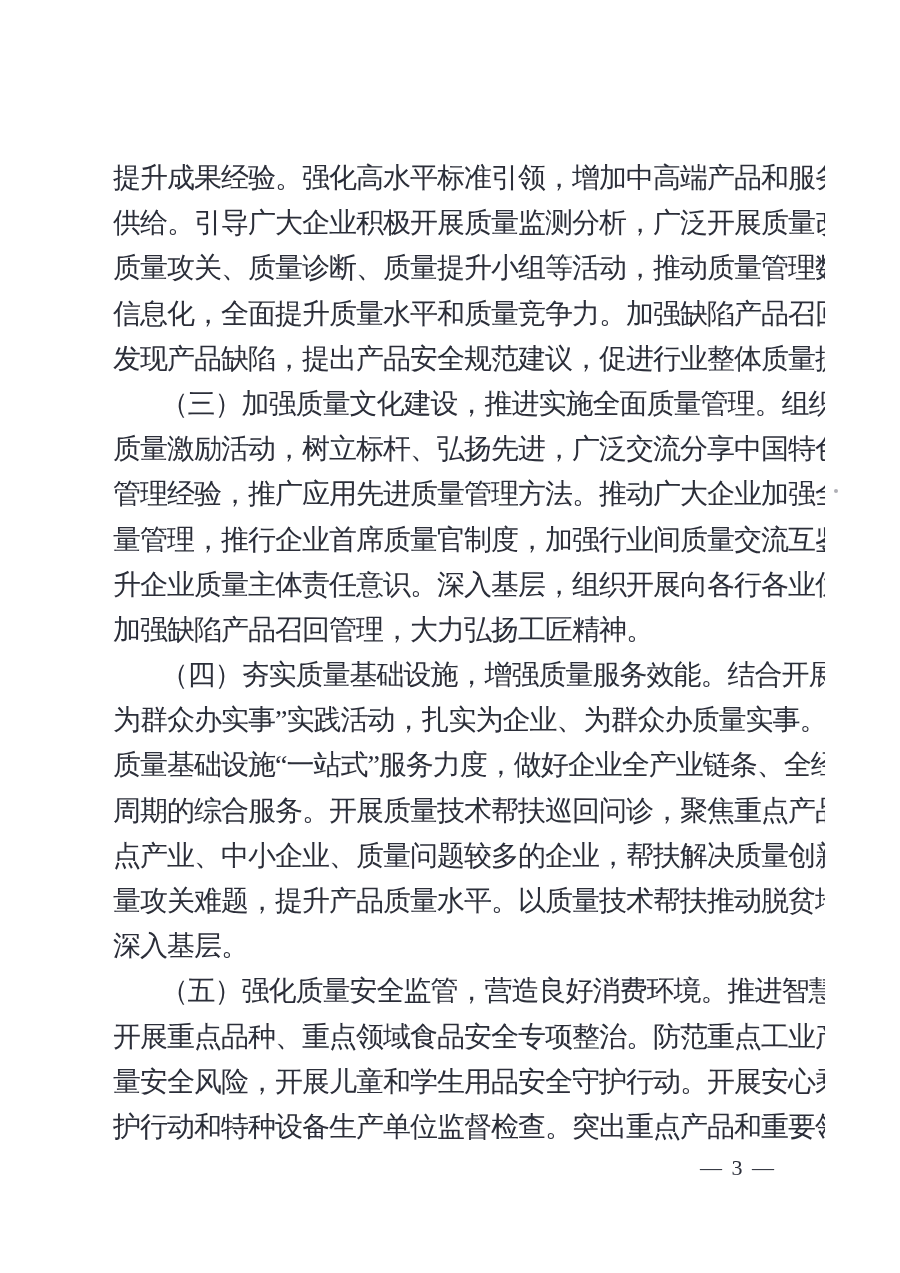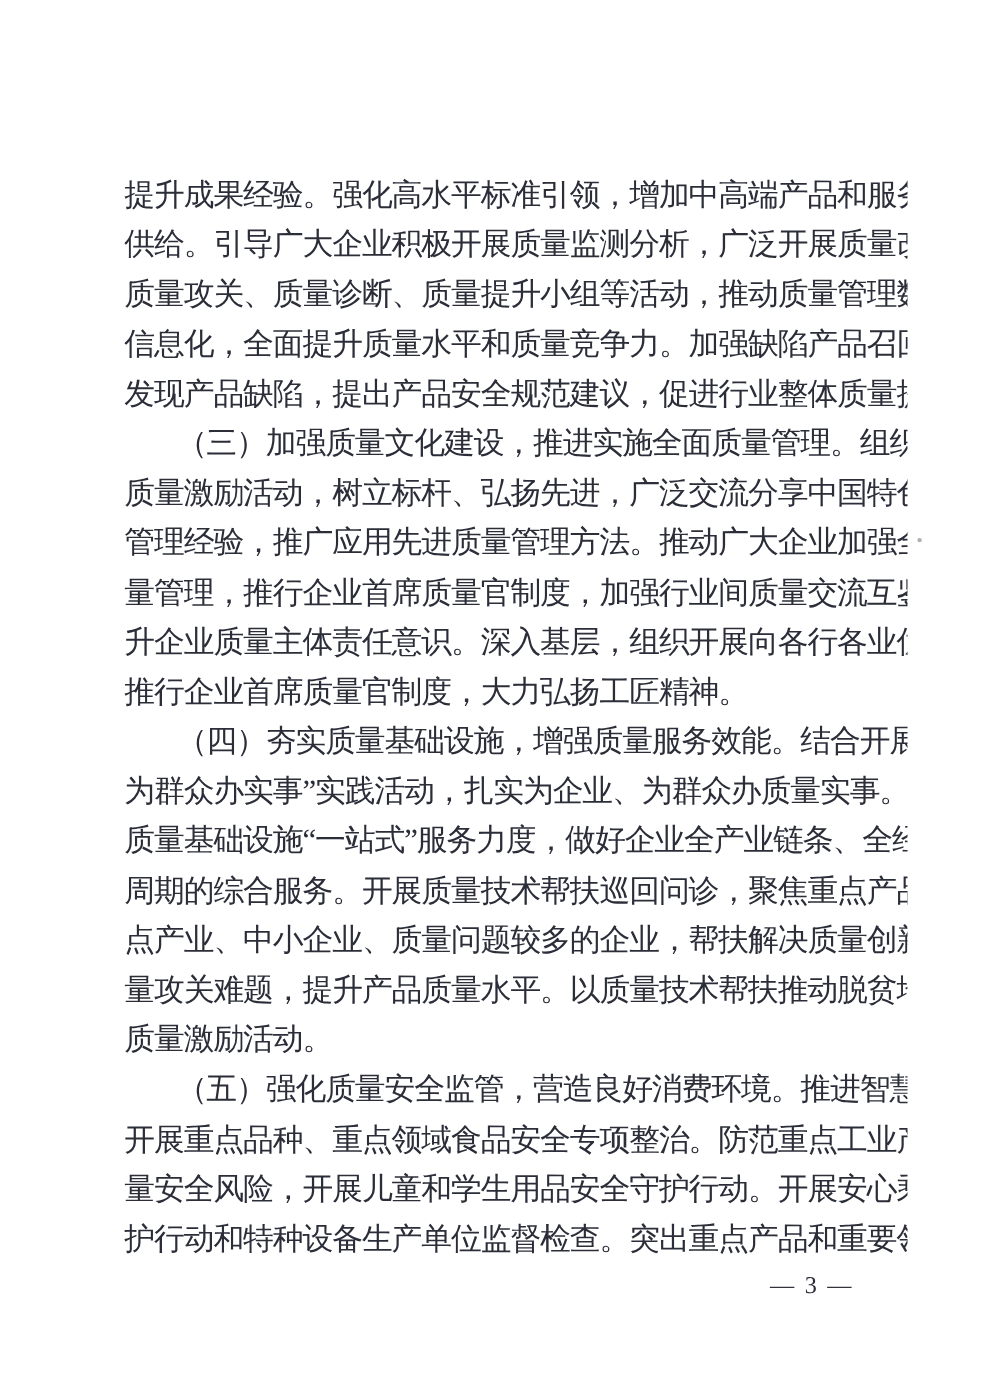--- a/index.html
+++ b/index.html
@@ -77,31 +77,31 @@
       <div class="line">信息化，全面提升质量水平和质量竞争力。加强缺陷产品召回管理，</div>
       <div class="line">发现产品缺陷，提出产品安全规范建议，促进行业整体质量提升。</div>
     </div>
 
     <div class="para">
       <div class="line indent">（三）加强质量文化建设，推进实施全面质量管理。组织开展</div>
       <div class="line">质量激励活动，树立标杆、弘扬先进，广泛交流分享中国特色质量</div>
       <div class="line">管理经验，推广应用先进质量管理方法。推动广大企业加强全面质</div>
       <div class="line">量管理，推行企业首席质量官制度，加强行业间质量交流互鉴，提</div>
       <div class="line">升企业质量主体责任意识。深入基层，组织开展向各行各业优秀一</div>
-      <div class="line short">推行企业首席质量官制度，大力弘扬工匠精神。</div>
+      <div class="line short">加强缺陷产品召回管理，大力弘扬工匠精神。</div>
     </div>
 
     <div class="para">
       <div class="line indent">（四）夯实质量基础设施，增强质量服务效能。结合开展“我</div>
       <div class="line">为群众办实事”实践活动，扎实为企业、为群众办质量实事。加大</div>
       <div class="line">质量基础设施“一站式”服务力度，做好企业全产业链条、全经营</div>
       <div class="line">周期的综合服务。开展质量技术帮扶巡回问诊，聚焦重点产品、重</div>
       <div class="line">点产业、中小企业、质量问题较多的企业，帮扶解决质量创新、质</div>
       <div class="line">量攻关难题，提升产品质量水平。以质量技术帮扶推动脱贫地区乡</div>
-      <div class="line short">质量激励活动。</div>
+      <div class="line short">深入基层。</div>
     </div>
 
     <div class="para">
       <div class="line indent">（五）强化质量安全监管，营造良好消费环境。推进智慧监管。</div>
       <div class="line">开展重点品种、重点领域食品安全专项整治。防范重点工业产品质</div>
       <div class="line">量安全风险，开展儿童和学生用品安全守护行动。开展安心乘梯守</div>
       <div class="line">护行动和特种设备生产单位监督检查。突出重点产品和重要领域案</div>
     </div>
 
   </div>

